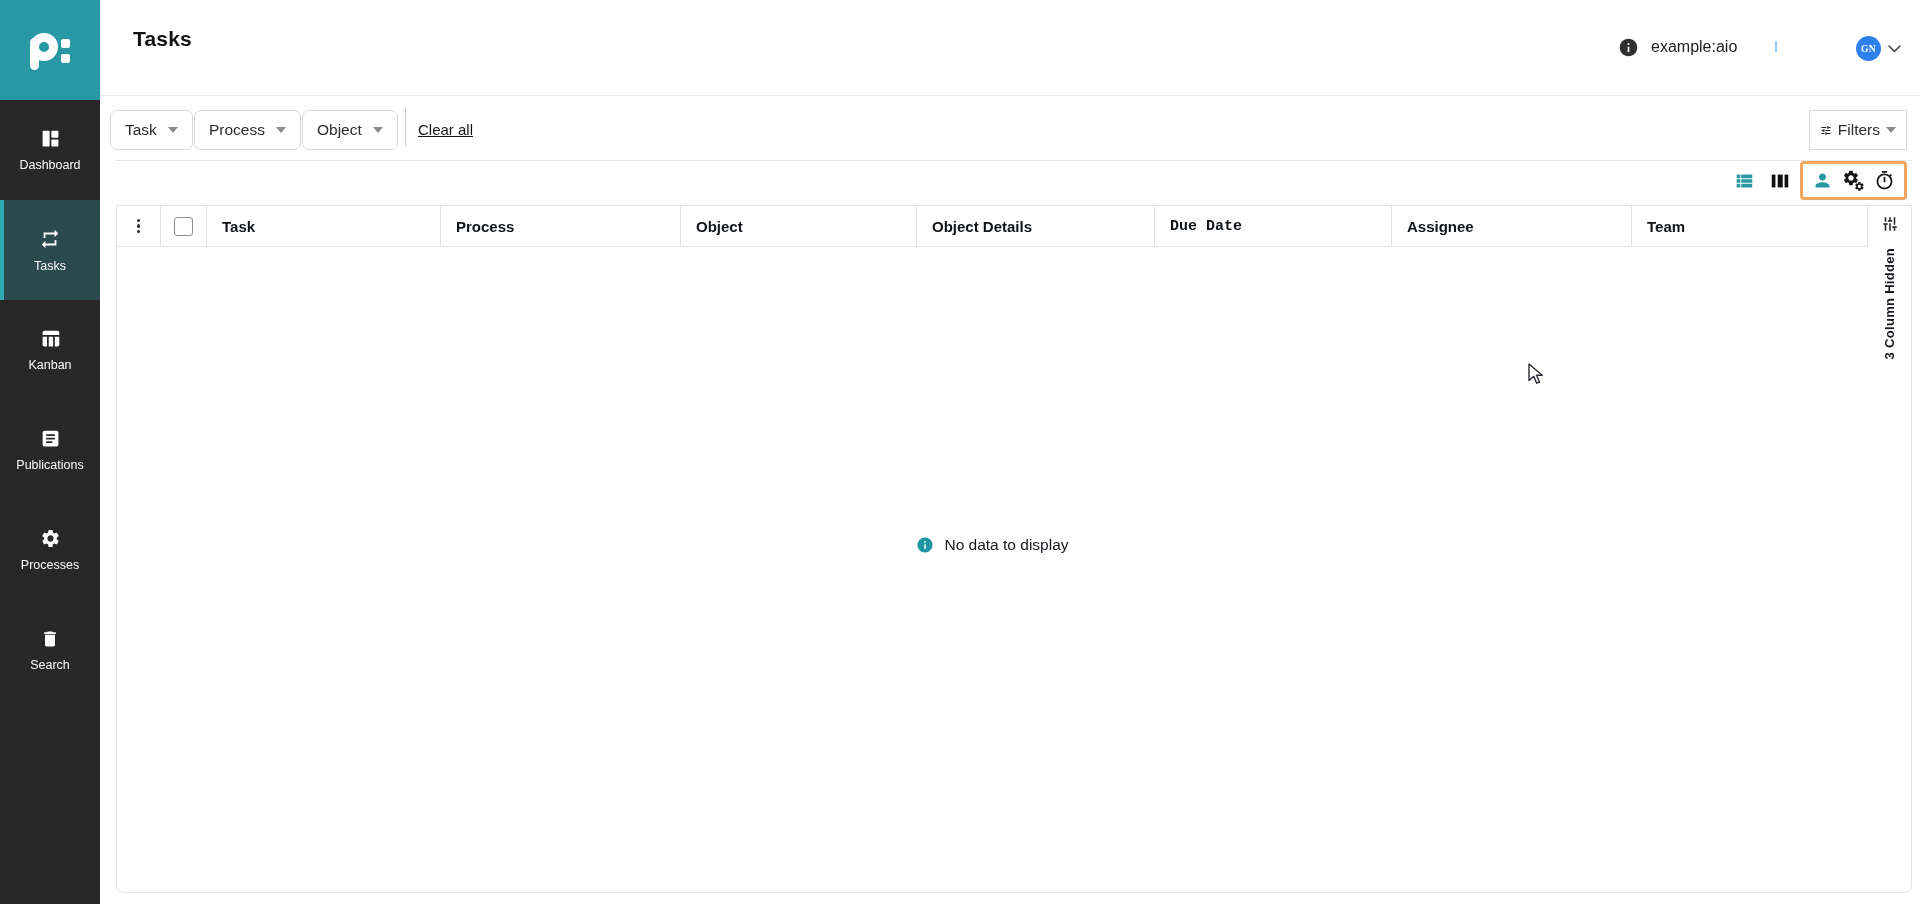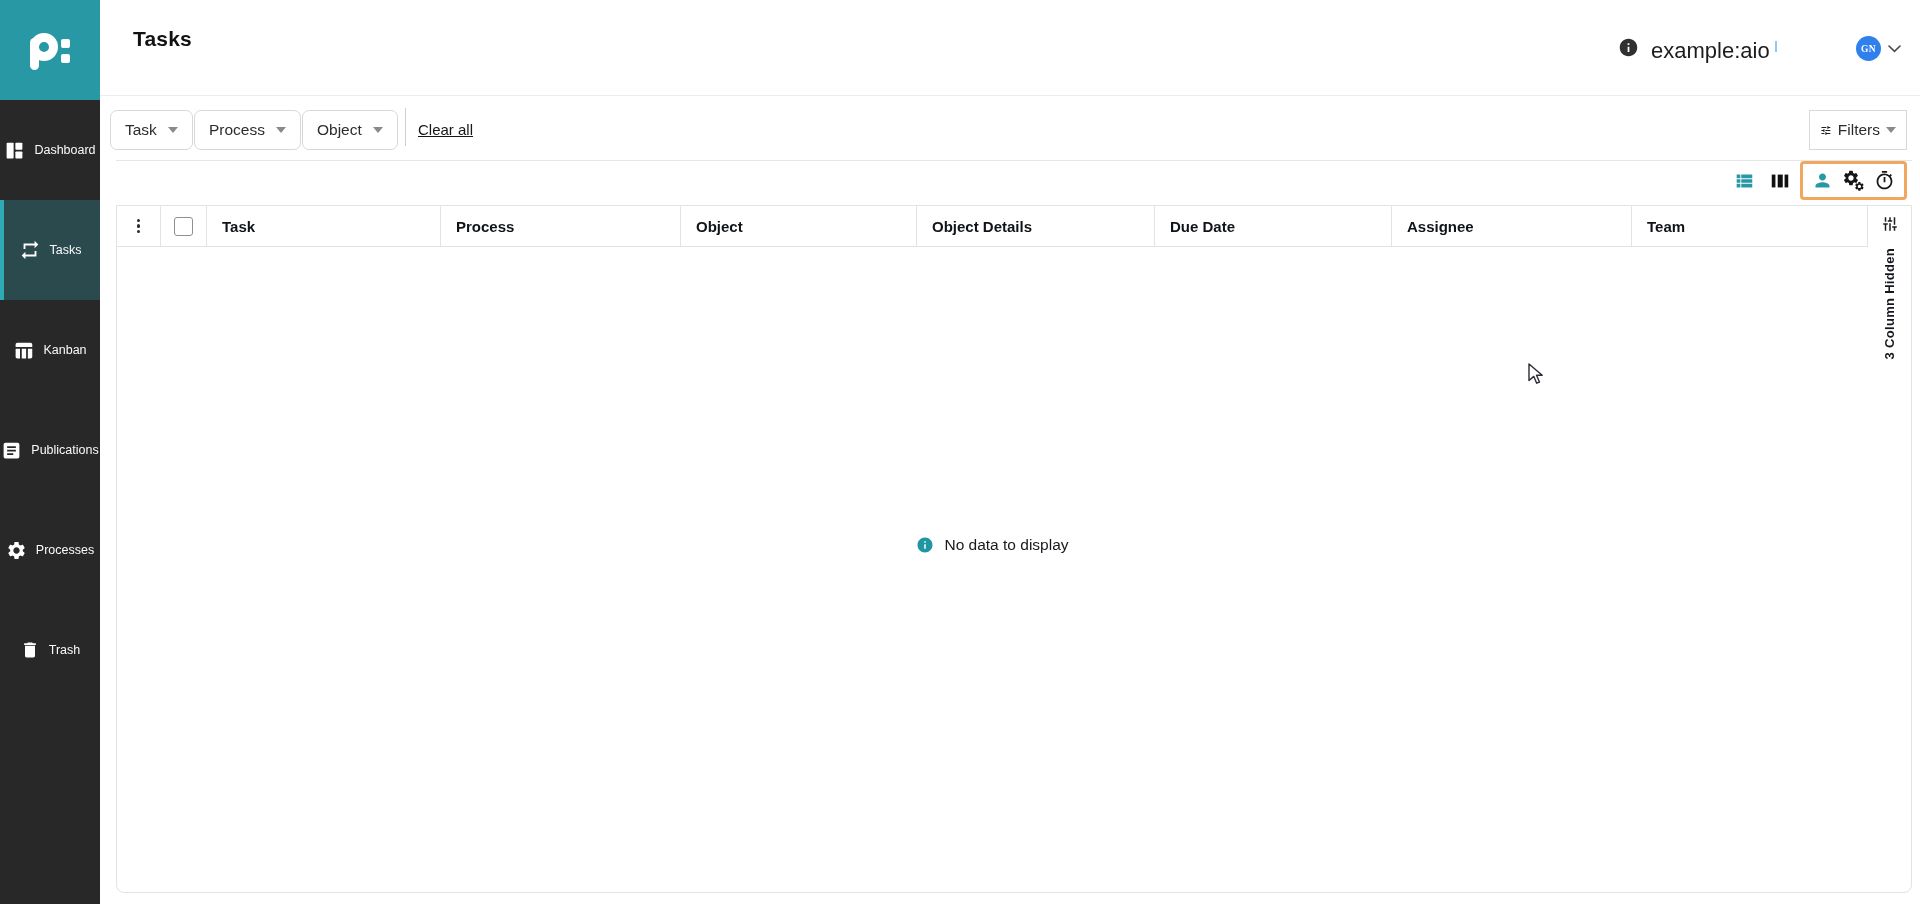--- a/index.html
+++ b/index.html
@@ -2,39 +2,39 @@
 <html><head>
 <meta charset="utf-8">
 <style>
   html,body{margin:0;padding:0;background:#fff;}
   .app{position:relative;width:1920px;height:911px;background:#fff;overflow:hidden;
        font-family:"Liberation Sans",sans-serif;-webkit-font-smoothing:antialiased;}
 
   
   .sidebar{position:absolute;left:0;top:0;width:100px;height:904px;background:#282828;}
   .logo{width:100px;height:100px;background:#2899a4;display:flex;align-items:center;justify-content:center;}
-  .nav-item{position:relative;width:100px;height:100px;display:flex;flex-direction:row;
+  .nav-item{position:relative;width:100px;height:100px;display:flex;flex-direction:column;
             align-items:center;justify-content:center;gap:9px;color:#fafafa;font-size:12.5px;cursor:pointer;}
   .nav-item.active{background:#2b4a4e;}
   .nav-item.active::before{content:"";position:absolute;left:0;top:0;width:4px;height:100%;background:#2fa9b4;}
   .nav-item svg{display:block;}
 
   
   .header{position:absolute;left:100px;top:0;width:1820px;height:95px;border-bottom:1px solid #ececec;background:#fff;}
   .page-title{position:absolute;left:33px;top:27px;font-size:21px;font-weight:700;color:#121212;letter-spacing:.2px;}
   .search{position:absolute;left:266px;top:27px;width:438px;height:41px;background:#f1f1f2;border-radius:3px;
           display:flex;align-items:center;}
   .search .mag{margin-left:20px;flex:none;}
   .search input{flex:1;border:none;background:transparent;outline:none;margin-left:16px;
                 font-size:15px;color:#333;font-family:"Liberation Sans",sans-serif;}
   .search input::placeholder{color:#9aa0a6;}
   .search-btn{flex:none;width:41px;height:41px;background:#2899a4;border:none;border-radius:3px;
               display:flex;align-items:center;justify-content:center;cursor:pointer;}
   .ws-info{position:absolute;left:1518px;top:37px;}
-  .ws-label{position:absolute;left:1551px;top:38px;font-size:22px;font-weight:500;color:#1c1c1c;}
+  .ws-label{position:absolute;left:1551px;top:38px;font-size:16px;font-weight:500;color:#1c1c1c;}
   .blue-mark{position:absolute;left:1675px;top:41px;width:2px;height:11px;background:#8ec8f7;}
   .avatar{position:absolute;left:1756px;top:36px;width:25px;height:25px;border-radius:50%;background:#2f80ed;
           color:#fff;font-size:9.5px;font-weight:700;display:flex;align-items:center;justify-content:center;letter-spacing:.4px;font-family:Liberation Serif, serif;}
   .hdr-chevron{position:absolute;left:1788px;top:45px;}
 
   
   .filterbar{position:absolute;left:100px;top:95px;width:1820px;height:65px;}
   .fbtn{position:absolute;top:15px;height:40px;box-sizing:border-box;border:1px solid #d8d8d8;border-radius:7px;
         background:#fff;display:inline-flex;align-items:center;gap:11px;padding:0 14px;
         font-size:15.5px;color:#2c2c2c;cursor:pointer;font-family:"Liberation Sans",sans-serif;}
@@ -128,21 +128,21 @@
       <svg width="21" height="21" viewBox="0 0 24 24" fill="#fff">
         <path d="M19.14 12.94c.04-.3.06-.61.06-.94 0-.32-.02-.64-.07-.94l2.03-1.58c.18-.14.23-.41.12-.61l-1.92-3.32c-.12-.22-.37-.29-.59-.22l-2.39.96c-.5-.38-1.03-.7-1.62-.94l-.36-2.54c-.04-.24-.24-.41-.48-.41h-3.84c-.24 0-.43.17-.47.41l-.36 2.54c-.59.24-1.13.57-1.62.94l-2.39-.96c-.22-.08-.47 0-.59.22L2.74 8.87c-.12.21-.08.47.12.61l2.03 1.58c-.05.3-.09.63-.09.94s.02.64.07.94l-2.03 1.58c-.18.14-.23.41-.12.61l1.92 3.32c.12.22.37.29.59.22l2.39-.96c.5.38 1.03.7 1.62.94l.36 2.54c.05.24.24.41.48.41h3.84c.24 0 .44-.17.47-.41l.36-2.54c.59-.24 1.13-.56 1.62-.94l2.39.96c.22.08.47 0 .59-.22l1.92-3.32c.12-.22.07-.47-.12-.61l-2.01-1.58zM12 15.6c-1.98 0-3.6-1.62-3.6-3.6s1.62-3.6 3.6-3.6 3.6 1.62 3.6 3.6-1.62 3.6-3.6 3.6z"></path>
       </svg>
       <span>Processes</span>
     </div>
 
     <div class="nav-item">
       <svg width="20" height="20" viewBox="0 0 24 24" fill="#fff">
         <path d="M6 19c0 1.1.9 2 2 2h8c1.1 0 2-.9 2-2V7H6v12zM19 4h-3.5l-1-1h-5l-1 1H5v2h14V4z"></path>
       </svg>
-      <span>Trash</span>
+      <span>Search</span>
     </div>
   </nav>
 
   <header class="header">
     <div class="page-title">Tasks</div>
 
 
     <div class="ws-info">
       <svg width="21" height="21" viewBox="0 0 24 24" fill="#303030">
         <path d="M12 2C6.48 2 2 6.48 2 12s4.48 10 10 10 10-4.48 10-10S17.52 2 12 2zm1 15h-2v-6h2v6zm0-8h-2V7h2v2z"></path>
@@ -219,21 +219,21 @@
             <i></i>
           </div>
       </div>
       <div class="th ctr" style="width:46px;">
         <div class="cbx"></div>
       </div>
       <div class="th" style="width:234px;">Task</div>
       <div class="th" style="width:240px;">Process</div>
       <div class="th" style="width:236px;">Object</div>
       <div class="th" style="width:238px;">Object Details</div>
-      <div class="th" style="width:237px;">Due Date</div>
+      <div class="th" style="width:237px;font-family:Liberation Mono, monospace;">Due Date</div>
       <div class="th" style="width:240px;">Assignee</div>
       <div class="th" style="width:236px;">Team</div>
     </div>
 
     <div class="side-panel">
       <svg width="18" height="18" viewBox="0 0 24 24" fill="#1e1e1e">
         <path transform="rotate(90 12 12)" d="M3 17v2h6v-2H3zM3 5v2h10V5H3zm10 16v-2h8v-2h-8v-2h-2v6h2zM7 9v2H3v2h4v2h2V9H7zm14 4v-2H11v2h10zm-6-4h2V7h4V5h-4V3h-2v6z"></path>
       </svg>
       <div class="vlabel">3 Column Hidden</div>
     </div>

